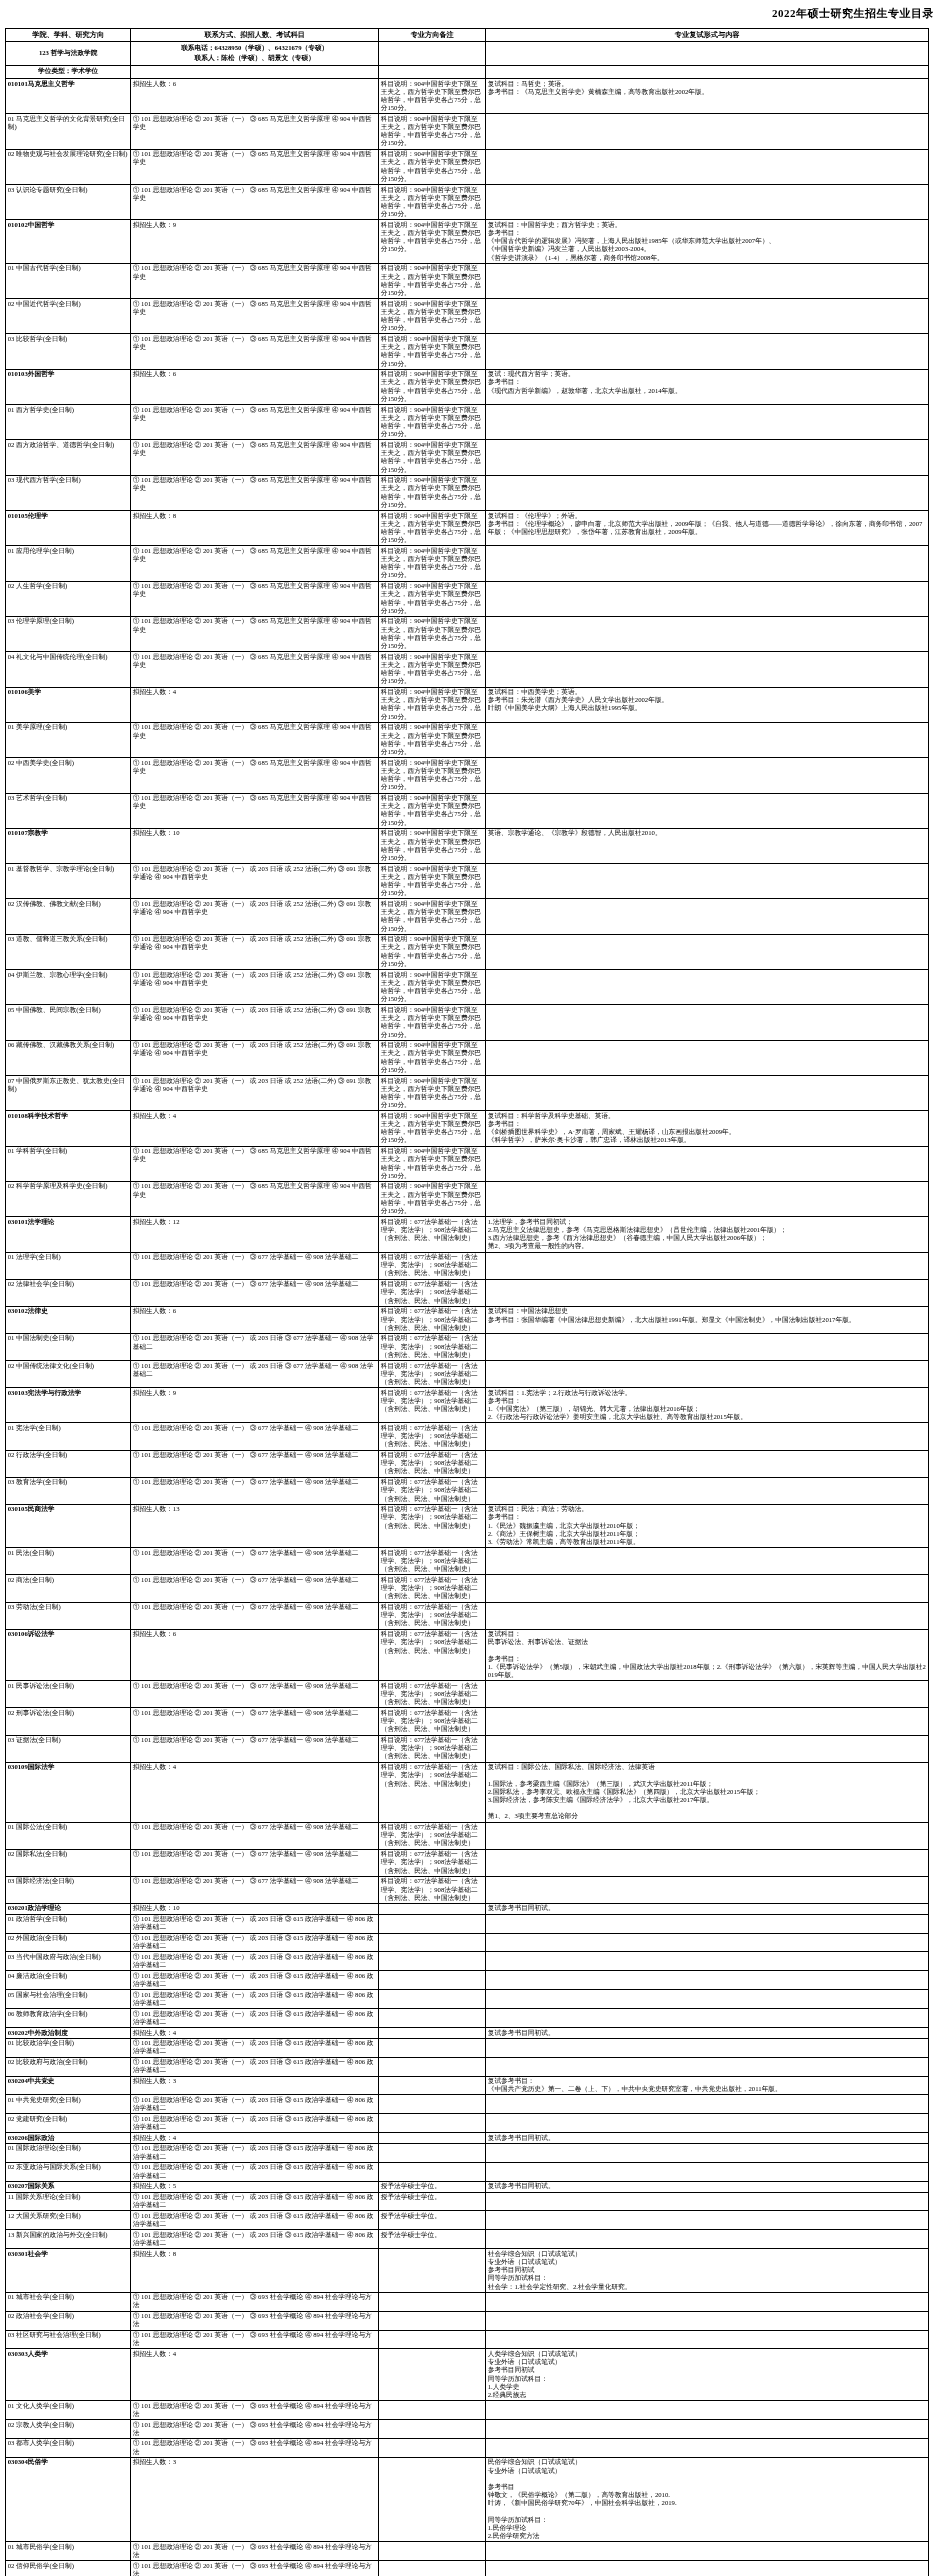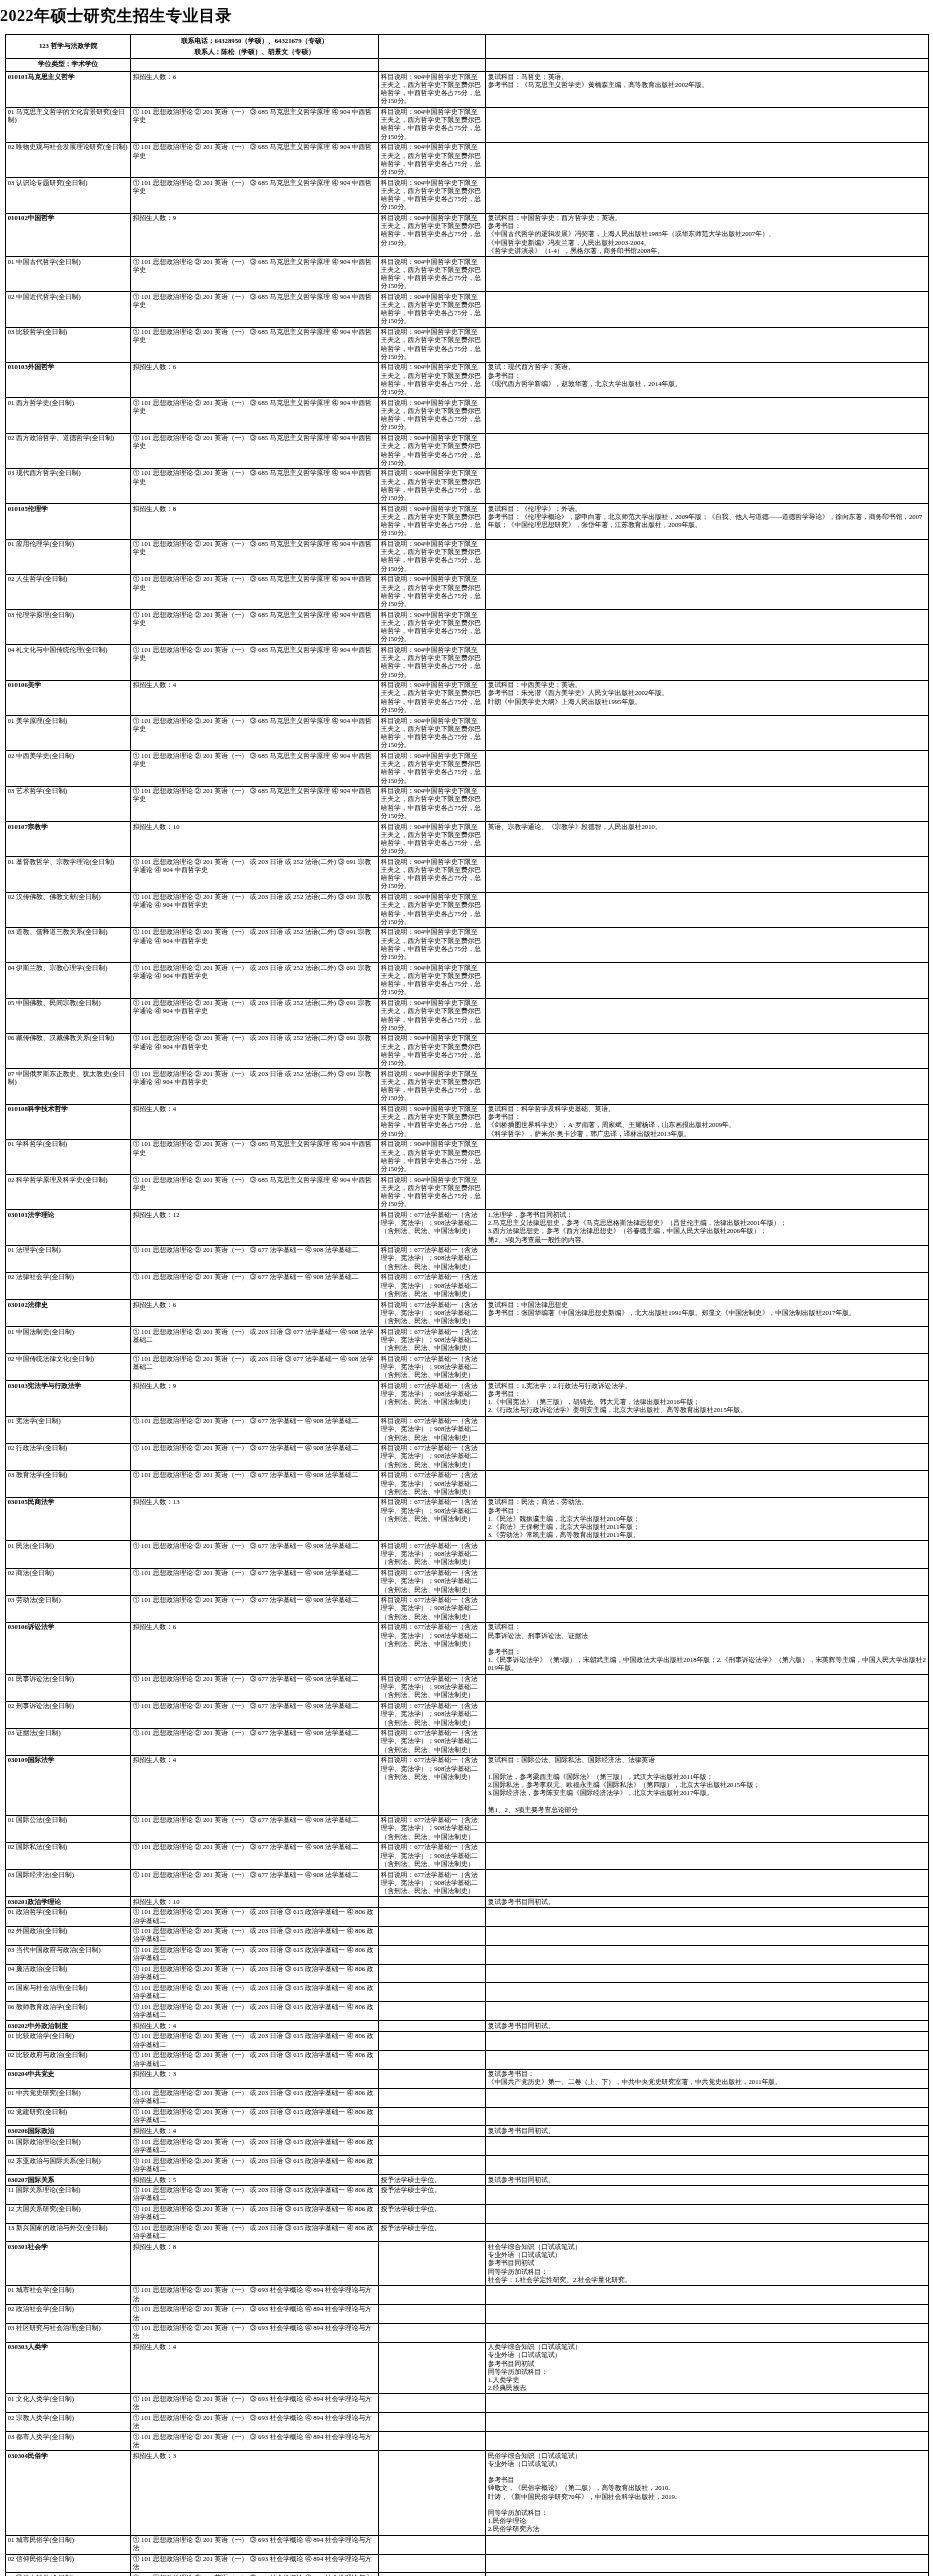--- a/index.html
+++ b/index.html
@@ -1,17 +1,17 @@
 <!DOCTYPE html>
 <html style="font-size:8.2px"><head>
 <meta charset="utf-8">
 <style>
   html,body { margin:0; padding:0; background:#ffffff; color:#000; }
   body { width:934px; font-family:"Liberation Serif","DejaVu Serif",serif; position:relative; min-height:3747px; overflow:hidden; }
-  .page-title { text-align:left; font-weight:bold; font-size:16px; padding:6.2px 0 7.2px 0; letter-spacing:0.5px; }
+  .page-title { text-align:right; font-weight:bold; font-size:11px; padding:6.2px 0 7.2px 0; letter-spacing:0.5px; }
   table { border-collapse:collapse; table-layout:fixed; margin-left:5.2px; width:923px; border:1px solid #000; }
   td { border:0.5px solid #000; vertical-align:top; padding:0.5px 1.5px 1px 1.5px; font-size:6.7px; line-height:8.2px; white-space:pre-line; word-break:break-all; min-height:9.3px; }
   tr.hdr td { font-weight:bold; text-align:center; vertical-align:middle; font-size:7.2px; height:10.3px; white-space:normal; border-bottom:1px solid #000; }
   tr.college td { font-weight:bold; text-align:center; vertical-align:middle; line-height:10.8px; height:21.6px; }
   tr.degree td:first-child { font-weight:bold; text-align:center; }
   tr.degree td { height:10.3px; }
   tr.major td:first-child { font-weight:bold; }
   tr.direction td:first-child { font-weight:normal; }
 </style>
 </head>
@@ -20,20 +20,26 @@
 <div class="page-title">2022年硕士研究生招生专业目录</div>
 
 <table id="table1">
   <colgroup id="t1cols">
       <col style="width: 125px;">
       <col style="width: 248px;">
       <col style="width: 107px;">
       <col style="width: 443px;">
     </colgroup>
   <tbody id="t1body">
+      <tr class="hdr">
+        <td>学院、学科、研究方向</td>
+        <td>联系方式、拟招人数、考试科目</td>
+        <td>专业方向备注</td>
+        <td>专业复试形式与内容</td>
+      </tr>
       <tr class="college">
         <td>123 哲学与法政学院</td>
         <td>联系电话：64328950（学硕）、64321679（专硕）
 联系人：陈松（学硕）、胡景文（专硕）</td>
         <td></td>
         <td></td>
       </tr>
       <tr class="degree">
         <td>学位类型：学术学位</td>
         <td></td>

